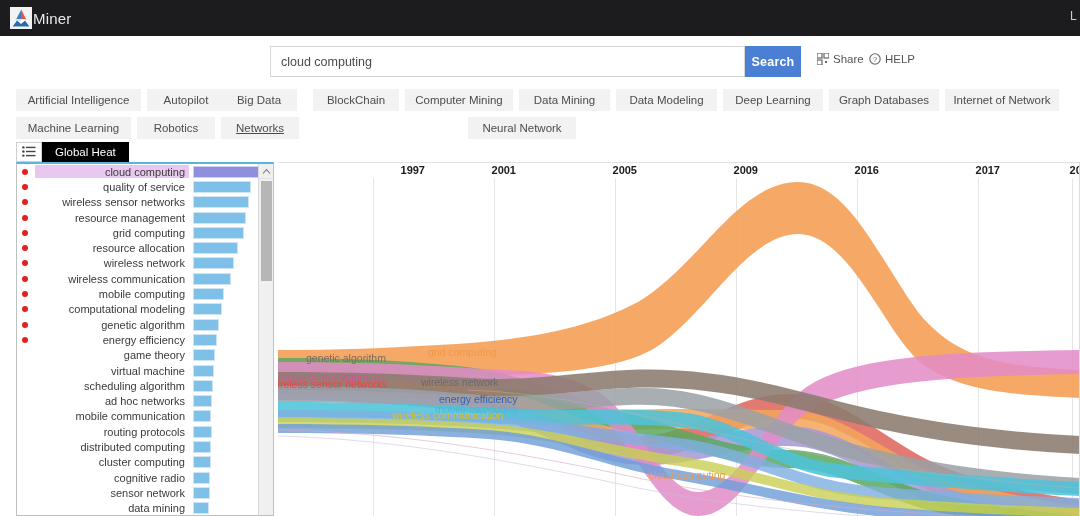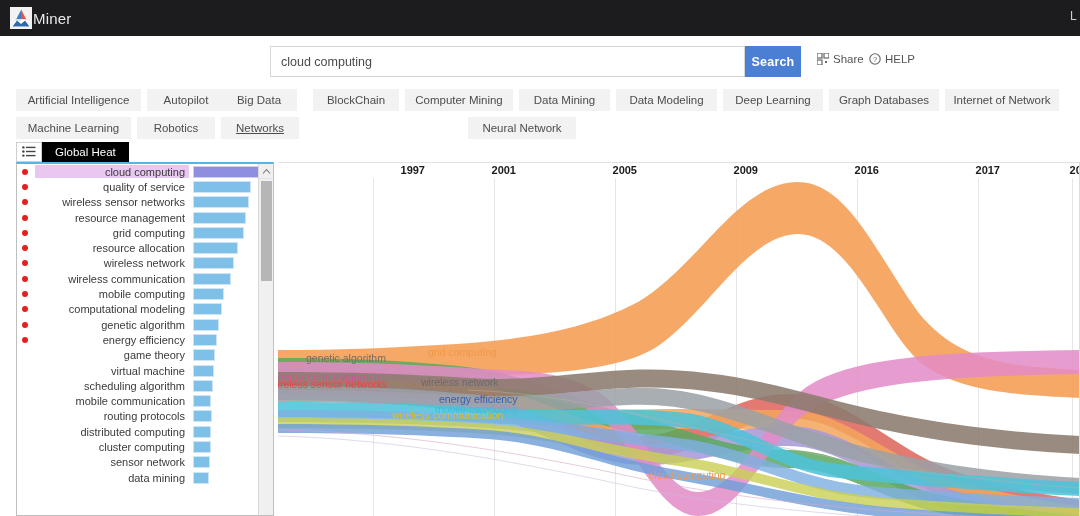--- a/index.html
+++ b/index.html
@@ -327,20 +327,26 @@
           <span class="kw-bar" style="width: 21px;"></span>
         </div>
         <div class="kw-row">
           <span class="kw-label-wrap">
             <span class="kw-label">scheduling algorithm</span>
           </span>
           <span class="kw-bar" style="width: 20px;"></span>
         </div>
         <div class="kw-row">
           <span class="kw-label-wrap">
+            <span class="kw-label">ad hoc networks</span>
+          </span>
+          <span class="kw-bar" style="width: 19px;"></span>
+        </div>
+        <div class="kw-row">
+          <span class="kw-label-wrap">
             <span class="kw-label">mobile communication</span>
           </span>
           <span class="kw-bar" style="width: 18px;"></span>
         </div>
         <div class="kw-row">
           <span class="kw-label-wrap">
             <span class="kw-label">routing protocols</span>
           </span>
           <span class="kw-bar" style="width: 19px;"></span>
         </div>
@@ -348,20 +354,26 @@
           <span class="kw-label-wrap">
             <span class="kw-label">distributed computing</span>
           </span>
           <span class="kw-bar" style="width: 18px;"></span>
         </div>
         <div class="kw-row">
           <span class="kw-label-wrap">
             <span class="kw-label">cluster computing</span>
           </span>
           <span class="kw-bar" style="width: 18px;"></span>
+        </div>
+        <div class="kw-row">
+          <span class="kw-label-wrap">
+            <span class="kw-label">cognitive radio</span>
+          </span>
+          <span class="kw-bar" style="width: 17px;"></span>
         </div>
         <div class="kw-row">
           <span class="kw-label-wrap">
             <span class="kw-label">sensor network</span>
           </span>
           <span class="kw-bar" style="width: 17px;"></span>
         </div>
         <div class="kw-row">
           <span class="kw-label-wrap">
             <span class="kw-label">data mining</span>

